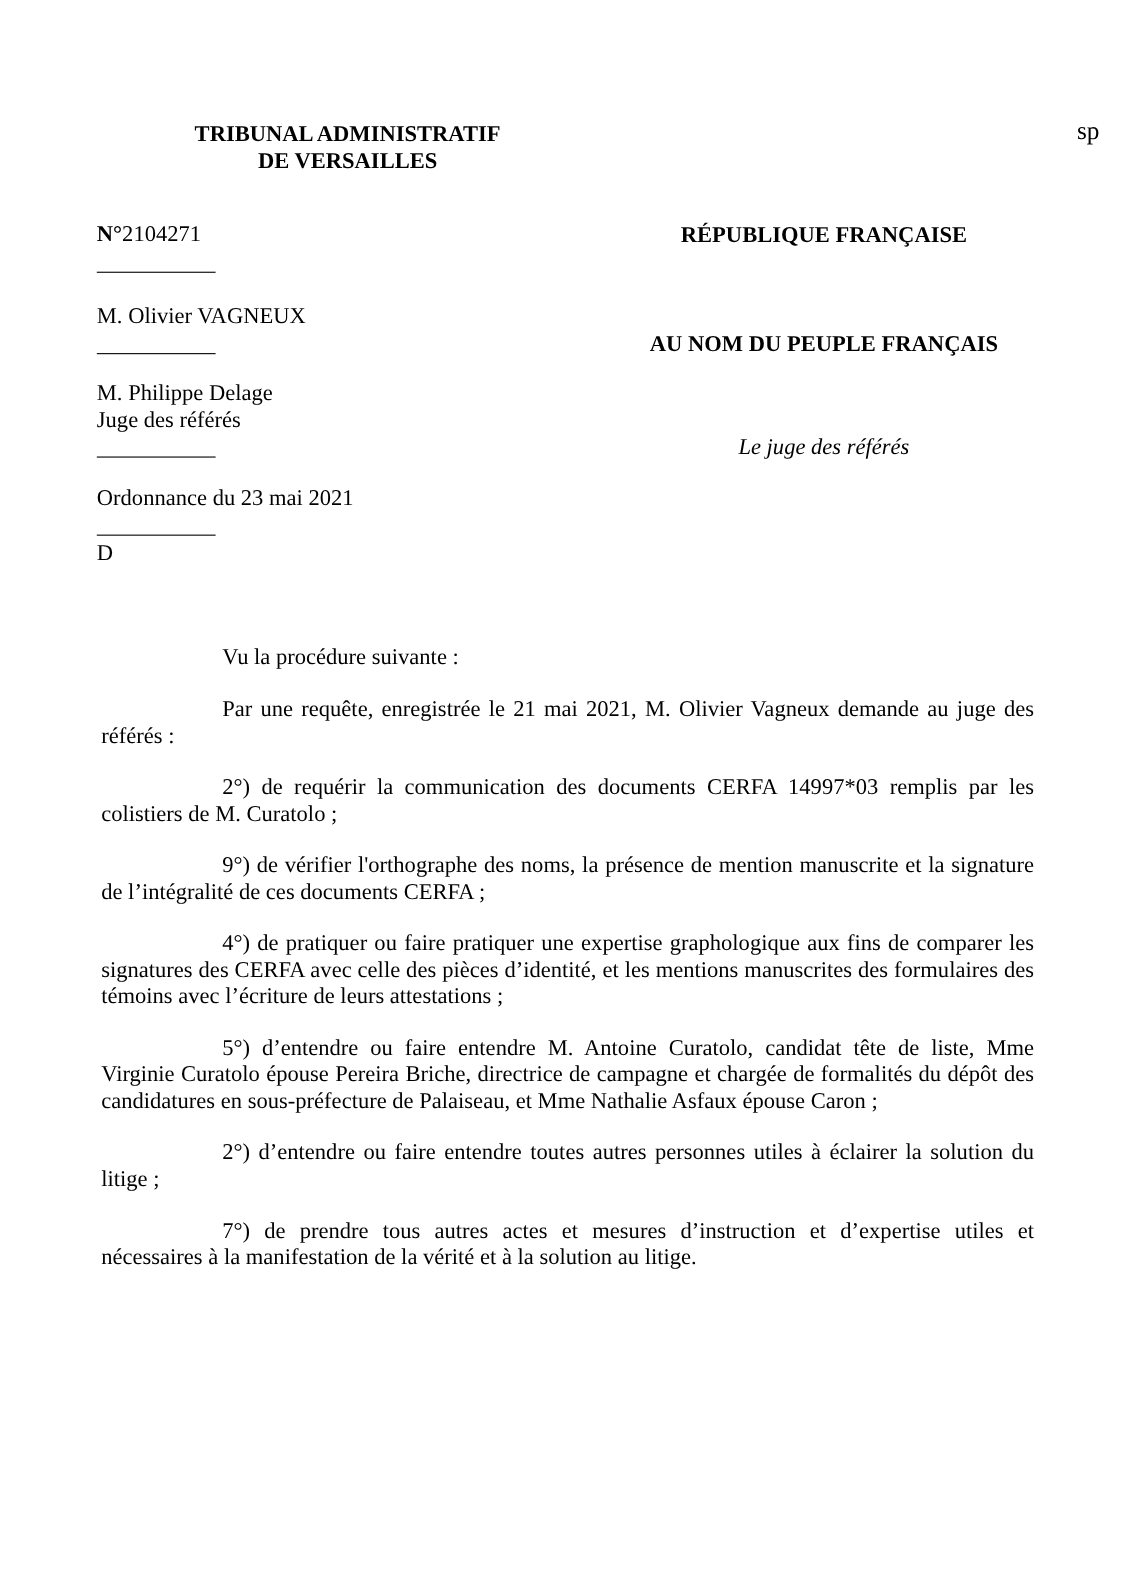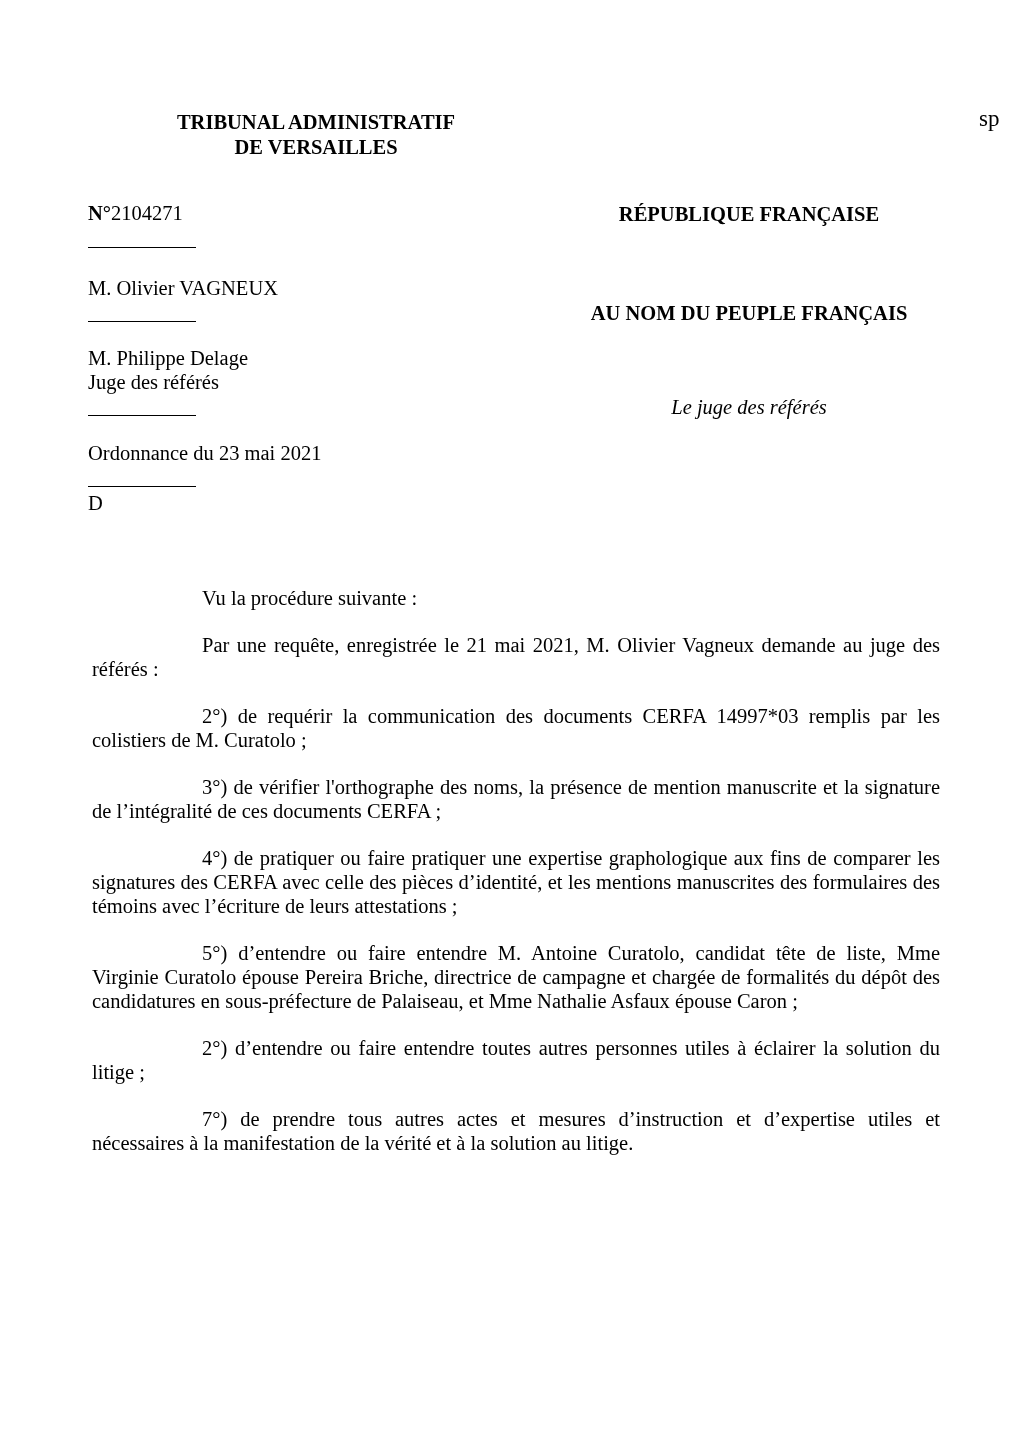--- a/index.html
+++ b/index.html
@@ -113,20 +113,20 @@
   <div class="left-col-item classification">D</div>
 
   <div class="right-col-item republic-title">RÉPUBLIQUE FRANÇAISE</div>
   <div class="right-col-item republic-motto">AU NOM DU PEUPLE FRANÇAIS</div>
   <div class="right-col-item judge-role">Le juge des référés</div>
 
   <div class="body-text">
     <p>Vu la procédure suivante :</p>
     <p>Par une requête, enregistrée le 21 mai 2021, M. Olivier Vagneux demande au juge des référés :</p>
     <p>2°) de requérir la communication des documents CERFA 14997*03 remplis par les colistiers de M. Curatolo ;</p>
-    <p>3°) de vérifier l'orthographe des noms, la présence de mention manuscrite et la signature de l’intégralité de ces documents CERFA ;</p>
+    <p>9°) de vérifier l'orthographe des noms, la présence de mention manuscrite et la signature de l’intégralité de ces documents CERFA ;</p>
     <p>4°) de pratiquer ou faire pratiquer une expertise graphologique aux fins de comparer les signatures des CERFA avec celle des pièces d’identité, et les mentions manuscrites des formulaires des témoins avec l’écriture de leurs attestations ;</p>
     <p>5°) d’entendre ou faire entendre M. Antoine Curatolo, candidat tête de liste, Mme Virginie Curatolo épouse Pereira Briche, directrice de campagne et chargée de formalités du dépôt des candidatures en sous-préfecture de Palaiseau, et Mme Nathalie Asfaux épouse Caron ;</p>
     <p>2°) d’entendre ou faire entendre toutes autres personnes utiles à éclairer la solution du litige ;</p>
     <p>7°) de prendre tous autres actes et mesures d’instruction et d’expertise utiles et nécessaires à la manifestation de la vérité et à la solution au litige.</p>
   </div>
 
 </div>
 
 </body></html>

